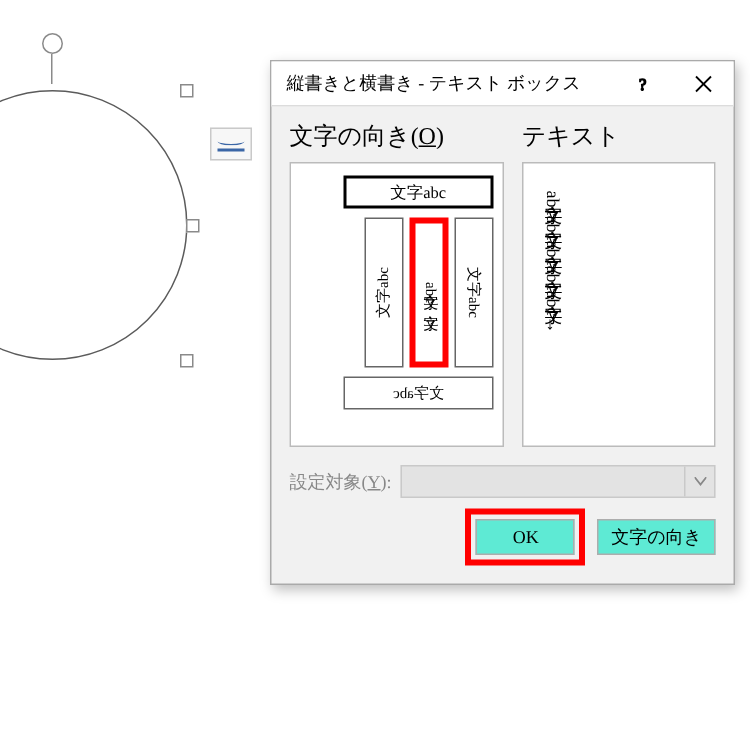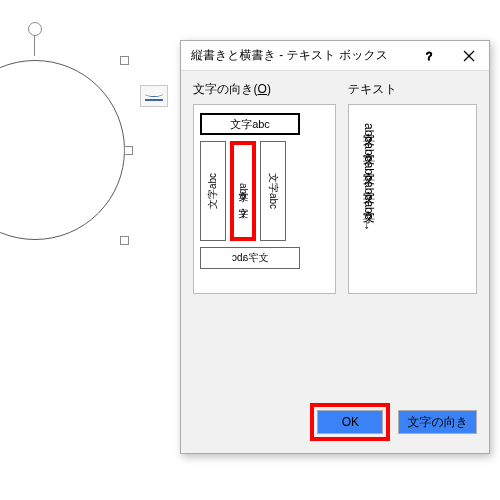--- a/index.html
+++ b/index.html
@@ -42,52 +42,53 @@
       display: flex; align-items: center; justify-content: center;
     }
     .layout-icon { width: 18px; height: 10px; }
     .layout-icon .arc { width: 18px; height: 6px; border-bottom: 1.5px solid #3a66a6; border-radius: 0 0 50% 50%; }
     .layout-icon .bar { width: 18px; height: 2px; background: #3a66a6; margin-top: 2px; }
 
     
     .dialog {
       position: absolute;
       left: 180px; top: 40px;
-      width: 310px; height: 414px;
+      width: 310px; height: 350px;
       background: #f1f1f1;
       border: 1px solid #aaa;
       box-shadow: 2px 3px 8px rgba(0,0,0,0.25);
+      font-family: Liberation Serif, serif;
     }
     .titlebar {
       height: 30px; background: #fff;
       border-bottom: 1px solid #dcdcdc;
       display: flex; align-items: center;
       padding-left: 10px;
     }
     .titlebar .title { flex: 1; font-size: 12px; color: #000; }
     .tb-btn {
       width: 40px; height: 30px; display: flex; align-items: center; justify-content: center;
       color:#000;
     }
     .tb-btn svg { width: 12px; height: 12px; stroke:#000; }
 
     .dlg-body {
       padding: 10px 12px 0 12px;
       display: flex; gap: 12px;
     }
     .col-left { flex: 1.05; }
     .col-right { flex: 0.95; }
-    .group-label { font-size: 12px; margin-bottom: 6px; }
+    .group-label { font-size: 16px; margin-bottom: 6px; }
     .group-label u { text-decoration: underline; }
 
     .orientation-box {
       background: #fff; border: 1px solid #bbb;
       padding: 8px 6px 8px 6px;
       height: 190px;
-      display: flex; flex-direction: column; align-items: flex-start; gap: 6px;
+      display: flex; flex-direction: column; align-items: flex-end; gap: 6px;
     }
     .opt-wide {
       width: 100px; height: 22px; border: 1px solid #333; background:#fff;
       display:flex; align-items:center; justify-content:center;
       font-size: 11px;
     }
     .opt-wide.selected { border: 2px solid #000; }
     .mid-row { display: flex; gap: 4px; align-items:stretch; }
     .opt-tall {
       width: 26px; height: 100px; border: 1px solid #666; background:#fff;
@@ -128,21 +129,21 @@
       width: 20px; border-left: 1px solid #c9c9c9;
       display:flex; align-items:center; justify-content:center;
       margin-left:auto;
     }
     .btn-row {
       position: absolute; bottom: 12px; right: 12px;
       display: flex; gap: 8px; align-items:center;
     }
     .btn {
       min-width: 66px; height: 24px;
-      background: #3b82f6; border: 1px solid #adadad;
+      background: #5eead4; border: 1px solid #adadad;
       display:flex;align-items:center;justify-content:center;
       font-size: 12px;
       padding: 0 8px;
     }
     .red-frame { padding: 3px; border: 4px solid #ff0000; }
   </style>
 </head>
 <body>
 
 <div class="canvas">
@@ -206,20 +207,32 @@
     </div>
 
     <div class="col-right">
       <div class="group-label">テキスト</div>
       <div class="sample-box">
         <div class="sample-text">文字abc文字abc文字abc文字abc文字abc→</div>
       </div>
     </div>
   </div>
 
+  <div class="settings-row">
+    <span>
+      <span>設定対象(</span><u>Y</u><span>):</span>
+    </span>
+    <div class="settings-combo">
+      <div class="arrow">
+        <svg width="8" height="6" viewBox="0 0 8 6">
+            <polyline points="0,0 4,5 8,0" fill="none" stroke="#888" stroke-width="1.2"></polyline>
+          </svg>
+      </div>
+    </div>
+  </div>
 
   <div class="btn-row">
     <div class="red-frame">
       <div class="btn">
         <span>OK</span>
       </div>
     </div>
     <div class="btn">
       <span>文字の向き</span>
     </div>

